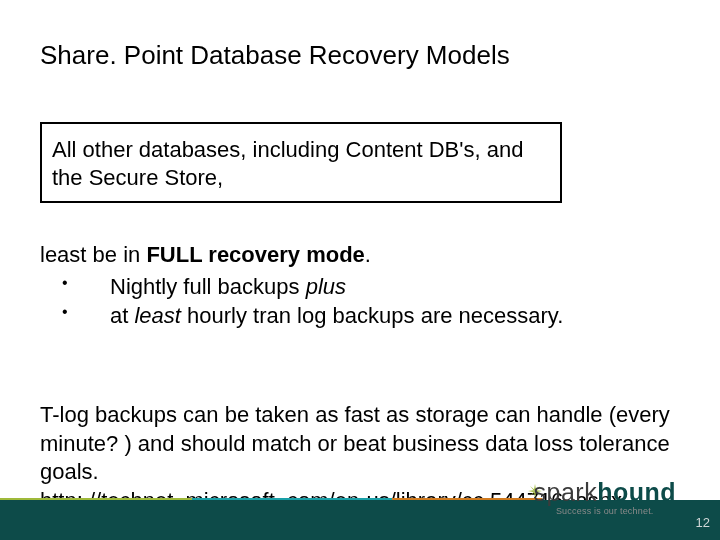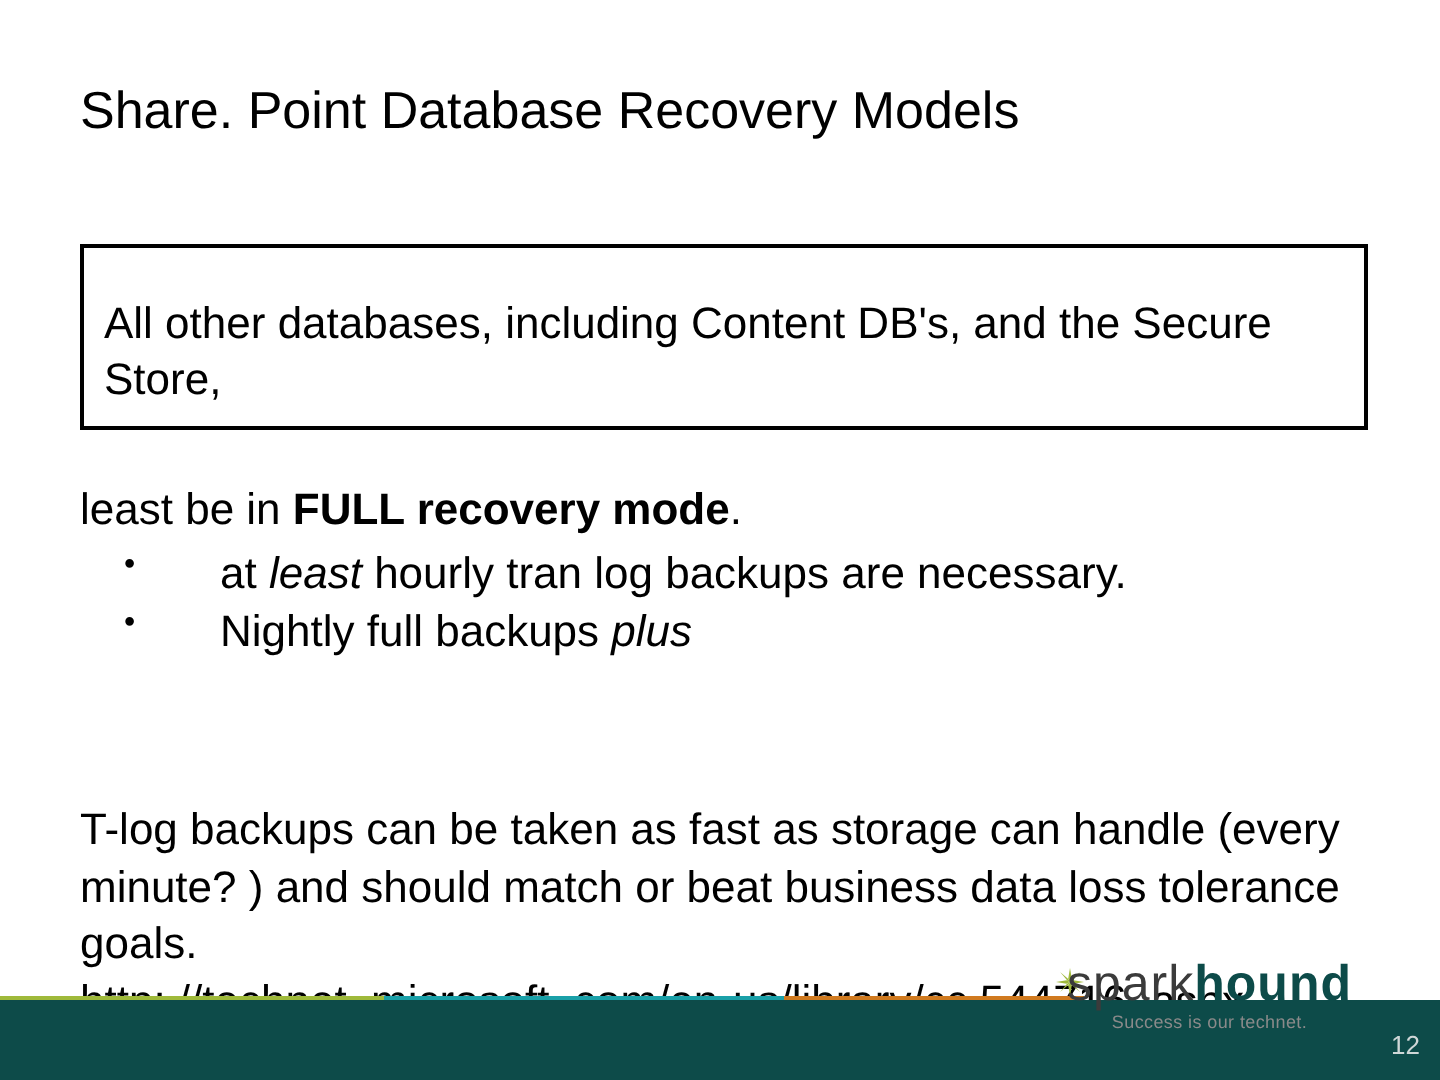--- a/index.html
+++ b/index.html
@@ -1,19 +1,19 @@
 <!DOCTYPE html>
 <html><head>
 <meta charset="utf-8">
 <style>
   * { box-sizing: border-box; margin: 0; padding: 0; }
   html, body { width: 720px; height: 540px; overflow: hidden; font-family: Arial, Helvetica, sans-serif; background: #fff; color: #000; }
   .slide { position: relative; width: 720px; height: 540px; }
   .title { position: absolute; top: 40px; left: 40px; right: 20px; font-size: 26px; font-weight: 400; }
-  .box { position: absolute; top: 122px; left: 40px; width: 644px; border: 2px solid #000; padding: 24px 10px 10px 10px; font-size: 22px; line-height: 1.25; }
+  .box { position: absolute; top: 122px; left: 40px; width: 522px; border: 2px solid #000; padding: 12px 10px 10px 10px; font-size: 22px; line-height: 1.25; }
   .body1 { position: absolute; top: 240px; left: 40px; right: 40px; font-size: 22px; line-height: 1.35; }
   .body1 .strong { font-weight: 700; }
   .bullets { list-style: none; margin-top: 2px; }
   .bullets li { position: relative; padding-left: 70px; font-size: 22px; line-height: 1.35; }
   .bullets li::before { content: "•"; position: absolute; left: 22px; top: 0; font-size: 16px; }
   .em { font-style: italic; }
   .body2 { position: absolute; top: 401px; left: 40px; right: 40px; font-size: 22px; line-height: 1.3; }
   .body2 .link { text-decoration: underline; color: #000; }
   .footer-bar { position: absolute; left: 0; right: 0; bottom: 0; height: 40px; background: #0d4b49; }
   .footer-accent1 { position: absolute; left: 0; bottom: 36px; width: 192px; height: 6px; background: #9fb93a; }
@@ -34,24 +34,24 @@
 <div class="slide">
 
   <div class="title">Share. Point Database Recovery Models</div>
 
   <div class="box">All other databases, including Content DB's, and the Secure Store,</div>
 
   <div class="body1">
     <span>least be in </span><span class="strong">FULL recovery mode</span><span>.</span>
     <ul class="bullets">
       <li>
-        <span>at </span><span class="em">least</span><span> hourly tran log backups are necessary.</span>
+        <span>Nightly full backups </span><span class="em">plus</span>
       </li>
       <li>
-        <span>Nightly full backups </span><span class="em">plus</span>
+        <span>at </span><span class="em">least</span><span> hourly tran log backups are necessary.</span>
       </li>
     </ul>
   </div>
 
   <div class="body2">
     <span>T-log backups can be taken as fast as storage can handle (every minute? ) and should match or beat business data loss tolerance goals.</span><br>
     <span class="link">http: //technet. microsoft. com/en-us/library/cc 544716. aspx</span>
   </div>
 
   <div class="footer-accent1"></div>

